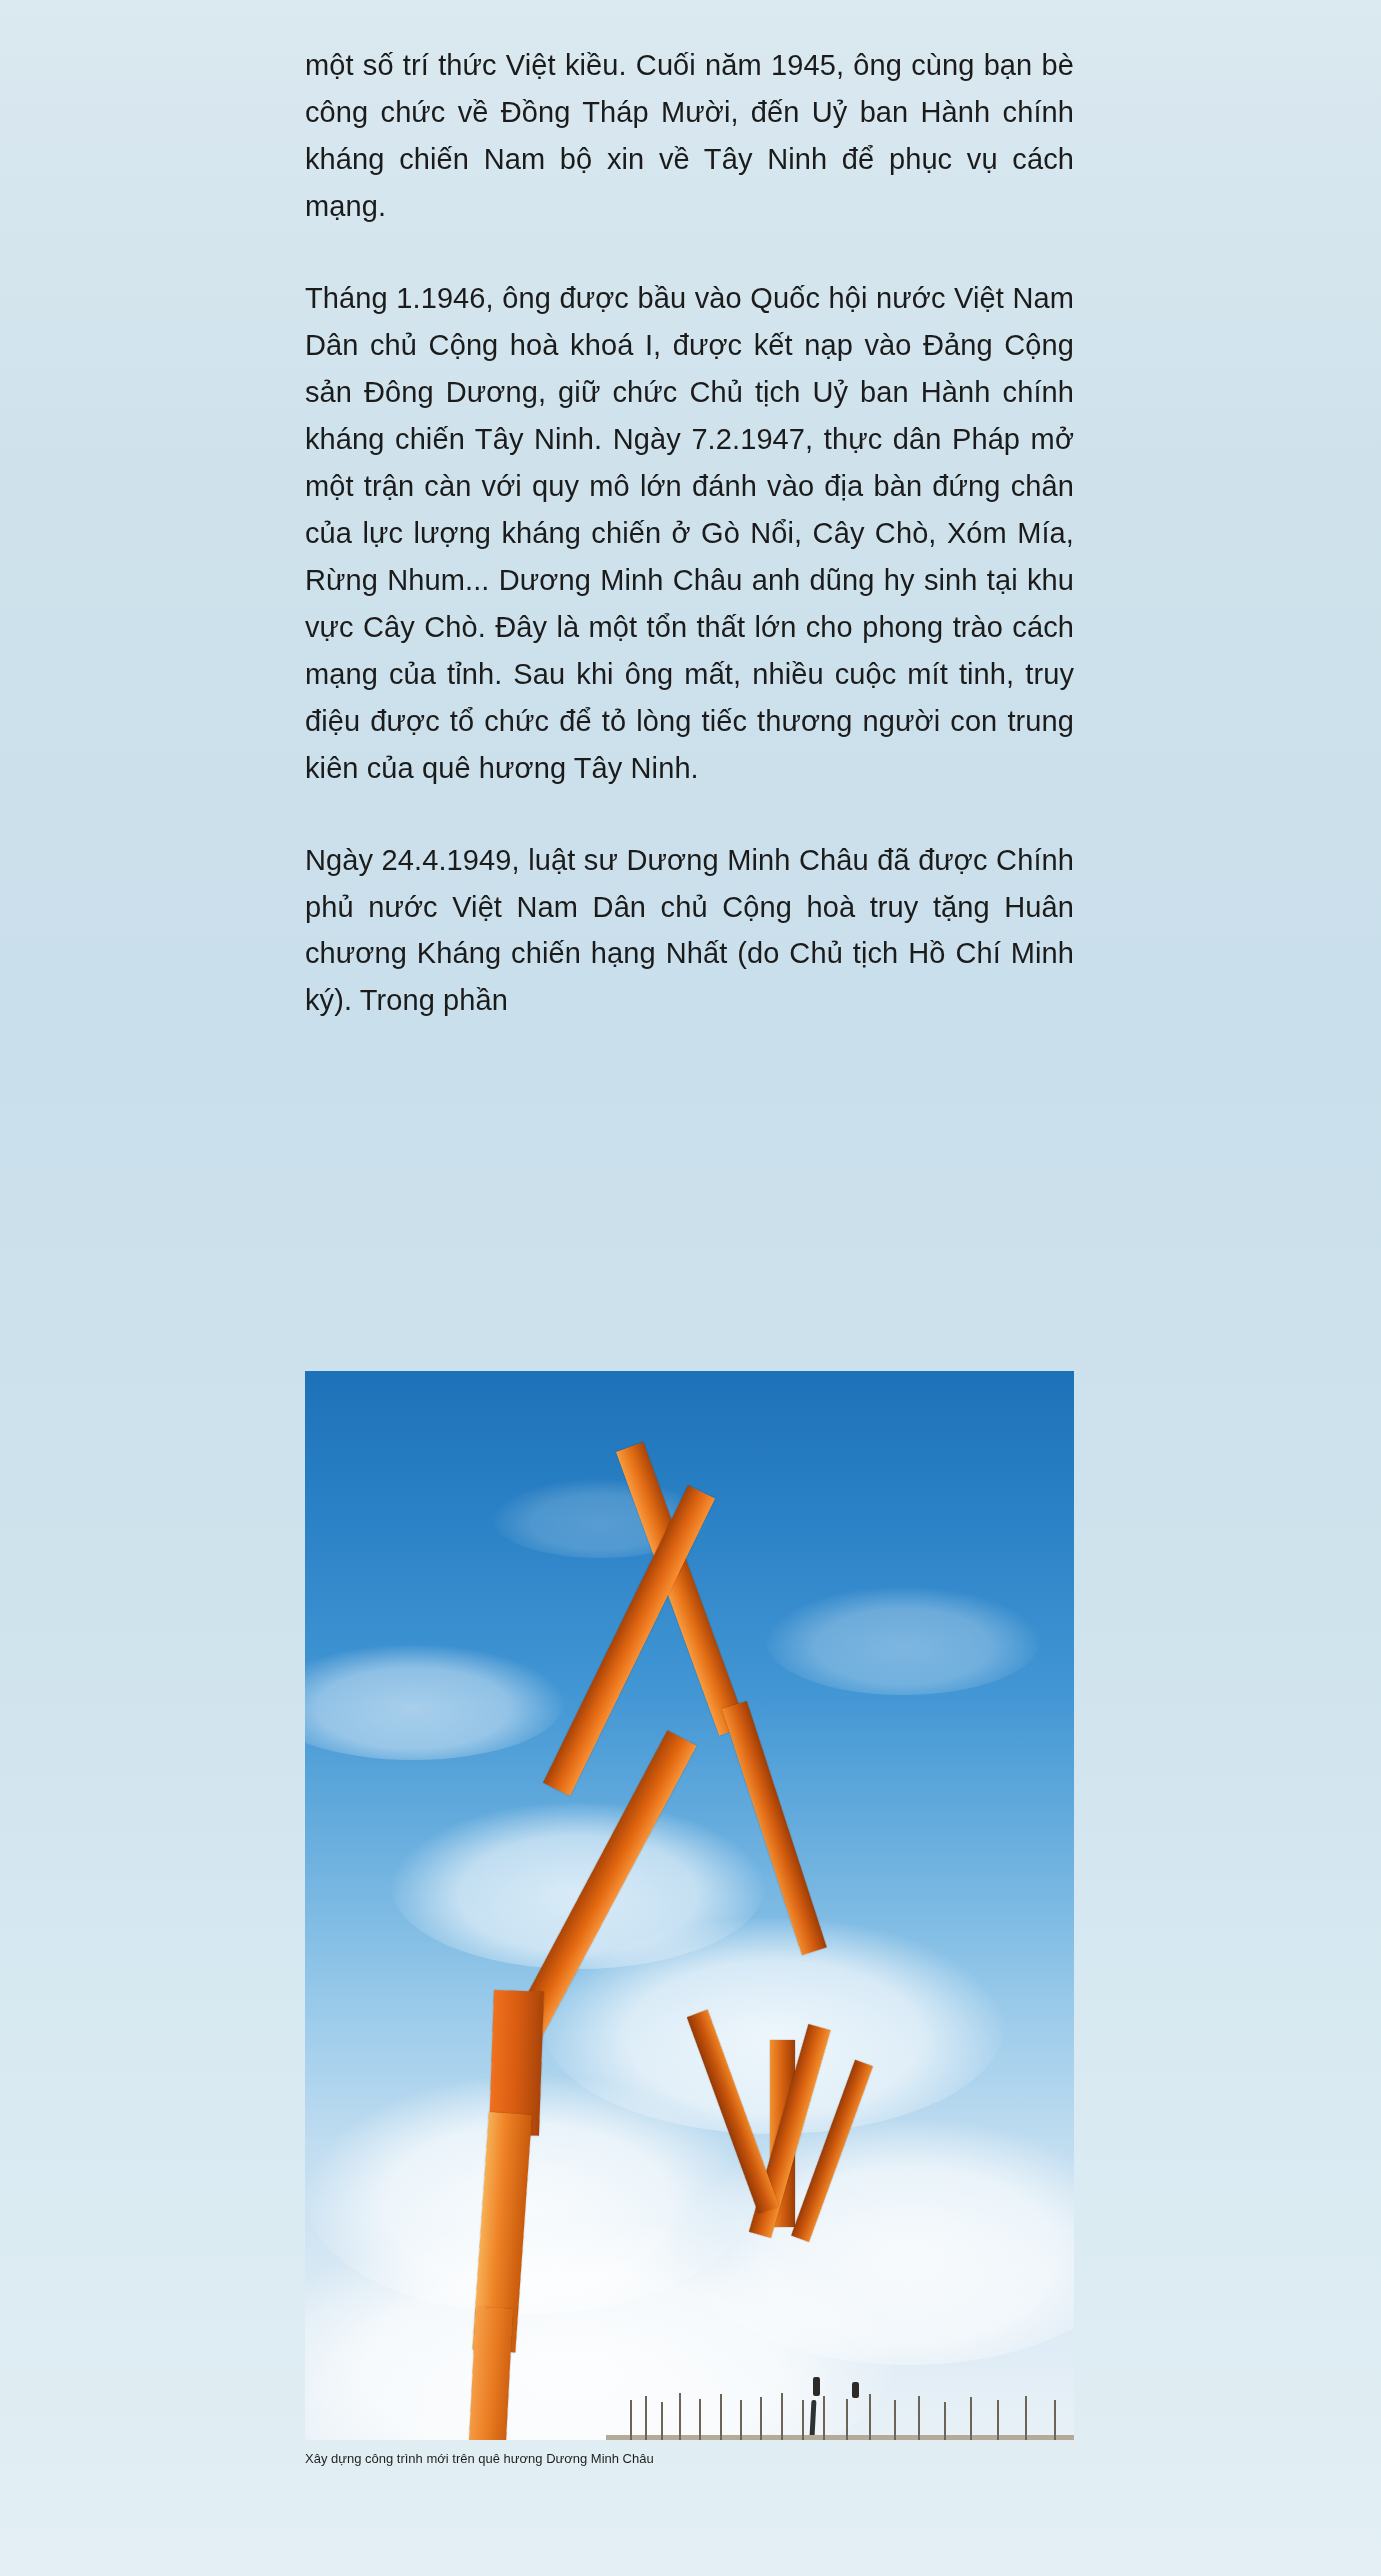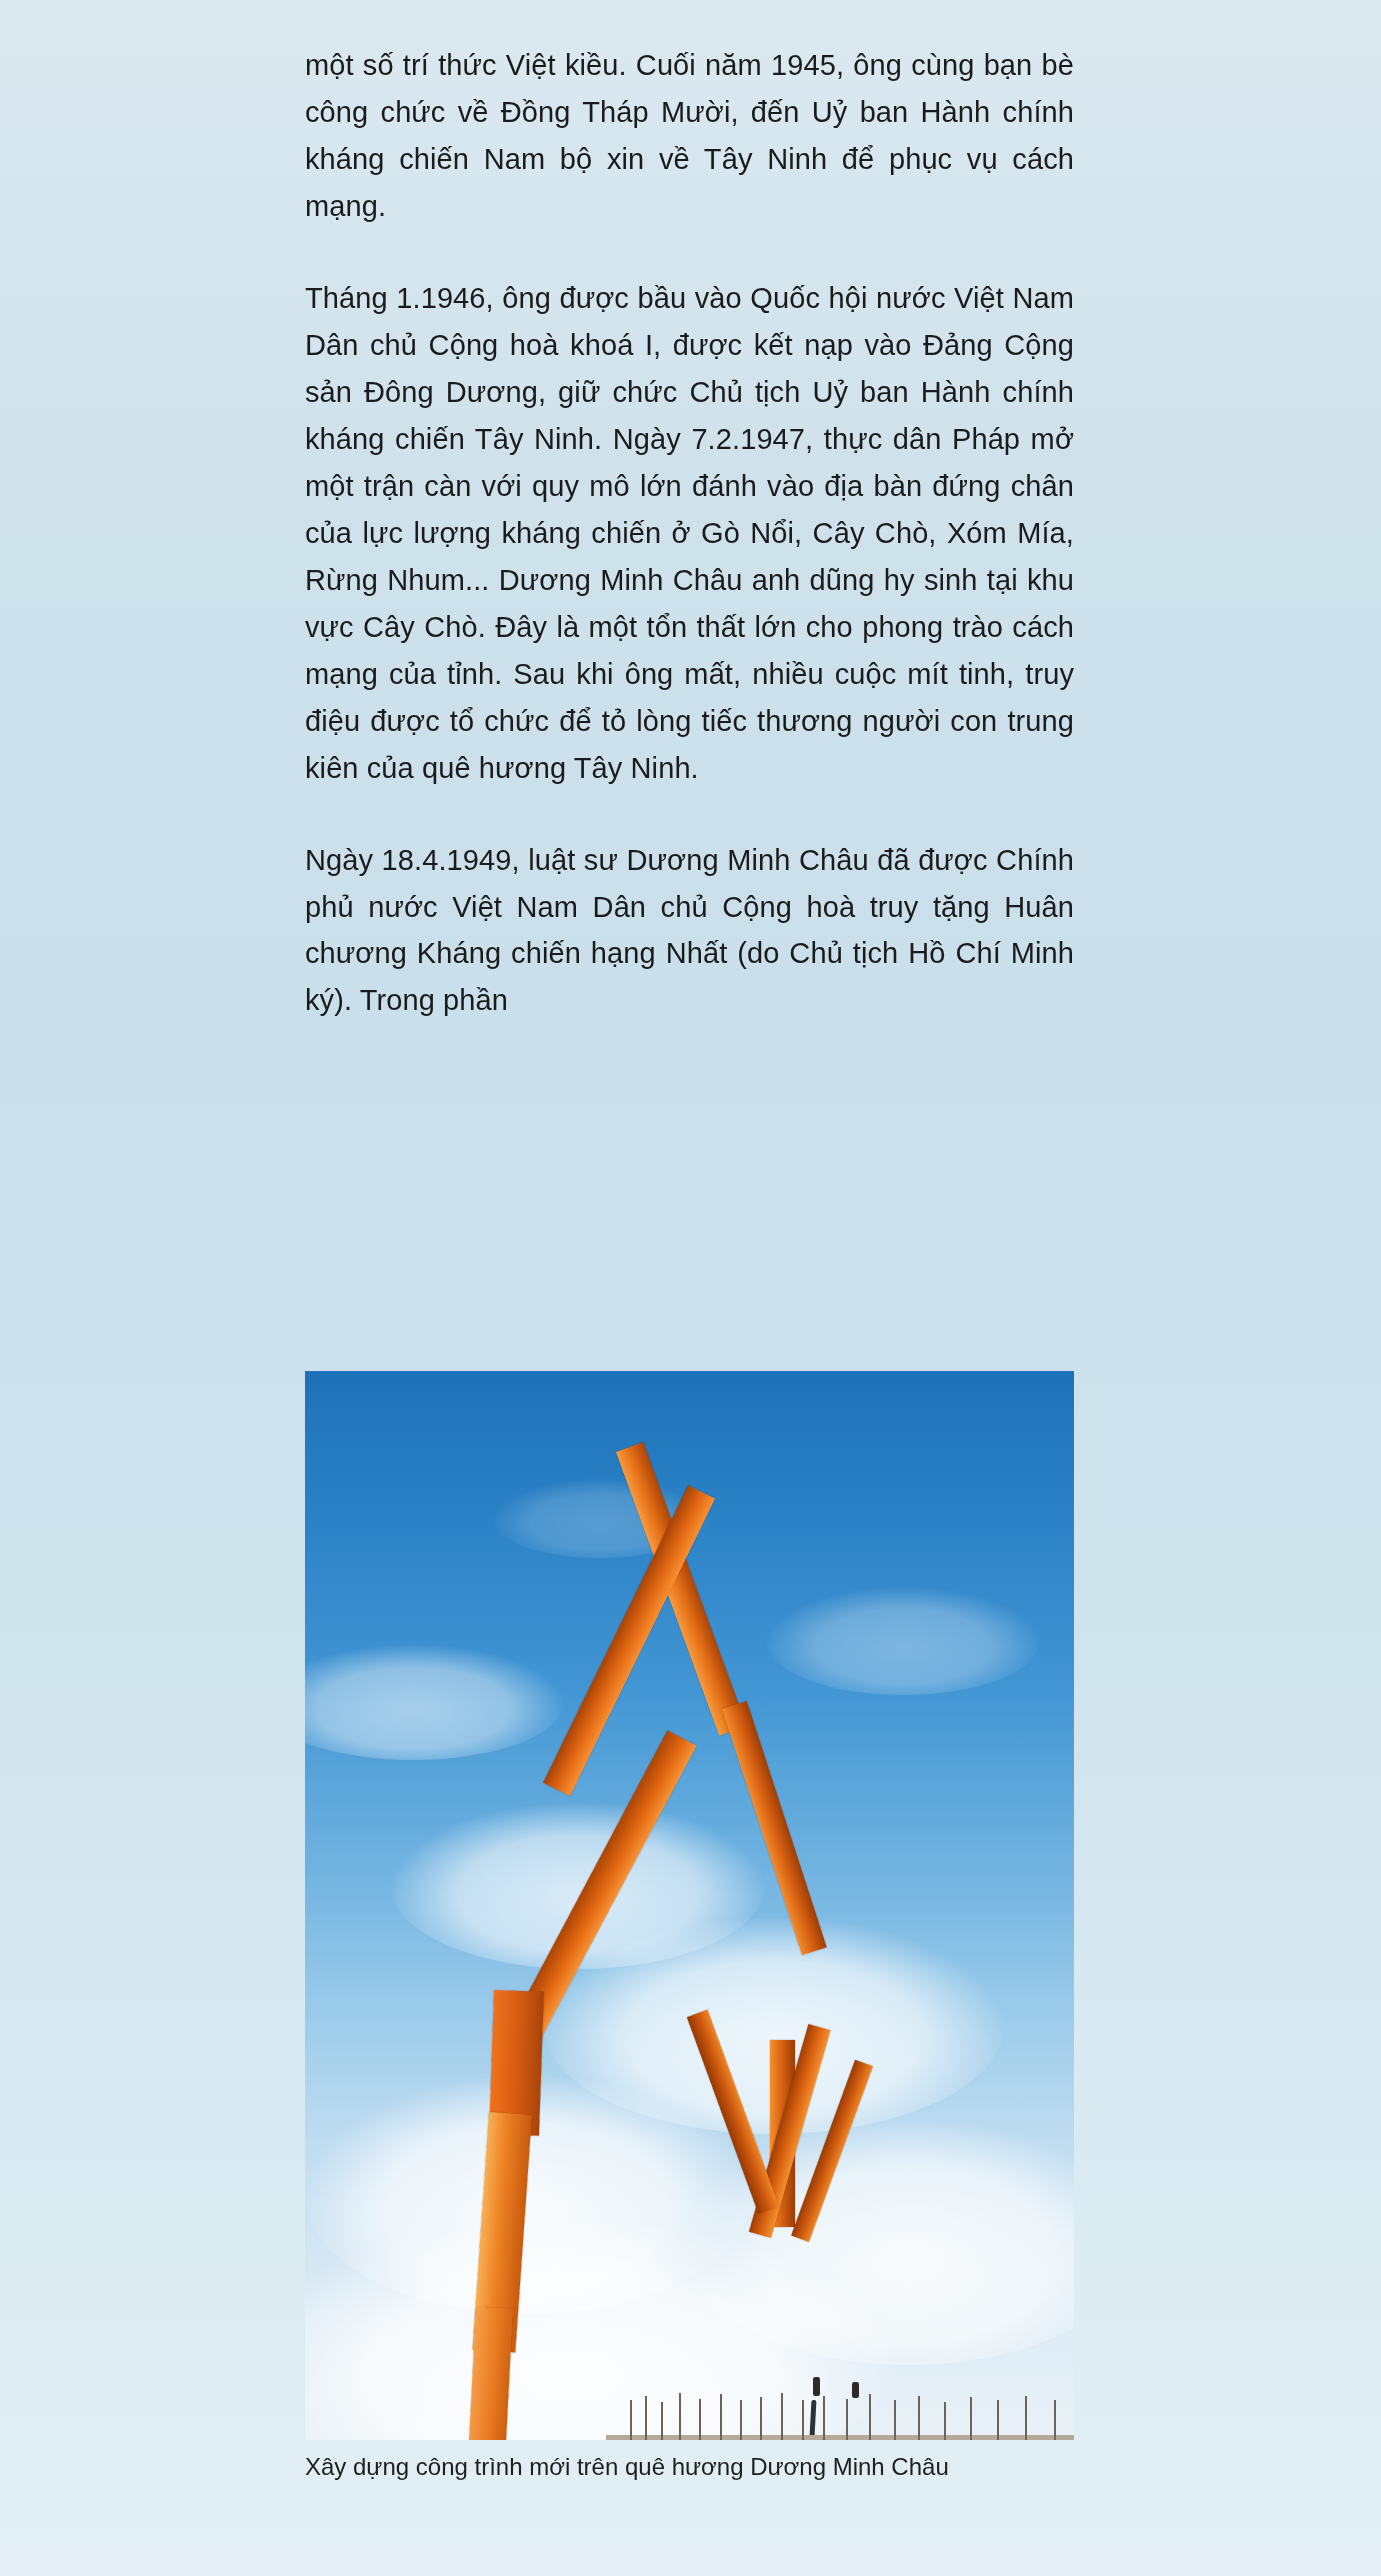--- a/index.html
+++ b/index.html
@@ -122,35 +122,35 @@
   }
   .worker {
     position: absolute;
     width: 7.2px; height: 18.7px;
     background: #2d2a27;
     border-radius: 2.2px;
   }
 
   .caption {
     margin-top: 10px;
-    font-size: 24px;
+    font-size: 13px;
     line-height: 1.42;
     color: #1f1f1f;
   }
   .caption-line { display: block; }
 </style>
 </head>
 <body>
 
 <div class="page">
 
   <div class="article">
     <p class="para">một số trí thức Việt kiều. Cuối năm 1945, ông cùng bạn bè công chức về Đồng Tháp Mười, đến Uỷ ban Hành chính kháng chiến Nam bộ xin về Tây Ninh để phục vụ cách mạng.</p>
     <p class="para">Tháng 1.1946, ông được bầu vào Quốc hội nước Việt Nam Dân chủ Cộng hoà khoá I, được kết nạp vào Đảng Cộng sản Đông Dương, giữ chức Chủ tịch Uỷ ban Hành chính kháng chiến Tây Ninh. Ngày 7.2.1947, thực dân Pháp mở một trận càn với quy mô lớn đánh vào địa bàn đứng chân của lực lượng kháng chiến ở Gò Nổi, Cây Chò, Xóm Mía, Rừng Nhum... Dương Minh Châu anh dũng hy sinh tại khu vực Cây Chò. Đây là một tổn thất lớn cho phong trào cách mạng của tỉnh. Sau khi ông mất, nhiều cuộc mít tinh, truy điệu được tổ chức để tỏ lòng tiếc thương người con trung kiên của quê hương Tây Ninh.</p>
-    <p class="para">Ngày 18.4.1949, luật sư Dương Minh Châu đã được Chính phủ nước Việt Nam Dân chủ Cộng hoà truy tặng Huân chương Kháng chiến hạng Nhất (do Chủ tịch Hồ Chí Minh ký). Trong phần</p>
+    <p class="para">Ngày 24.4.1949, luật sư Dương Minh Châu đã được Chính phủ nước Việt Nam Dân chủ Cộng hoà truy tặng Huân chương Kháng chiến hạng Nhất (do Chủ tịch Hồ Chí Minh ký). Trong phần</p>
   </div>
 
   <figure class="figure" style="margin:0;">
     <div class="photo">
       <div class="sky"></div>
 
       <div class="cloud c8"></div>
       <div class="cloud c6"></div>
       <div class="cloud c1"></div>
       <div class="cloud c2"></div>

